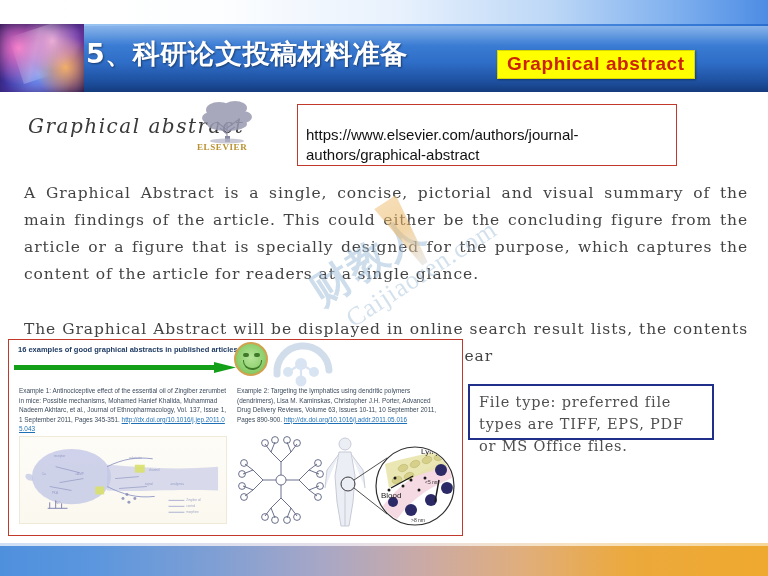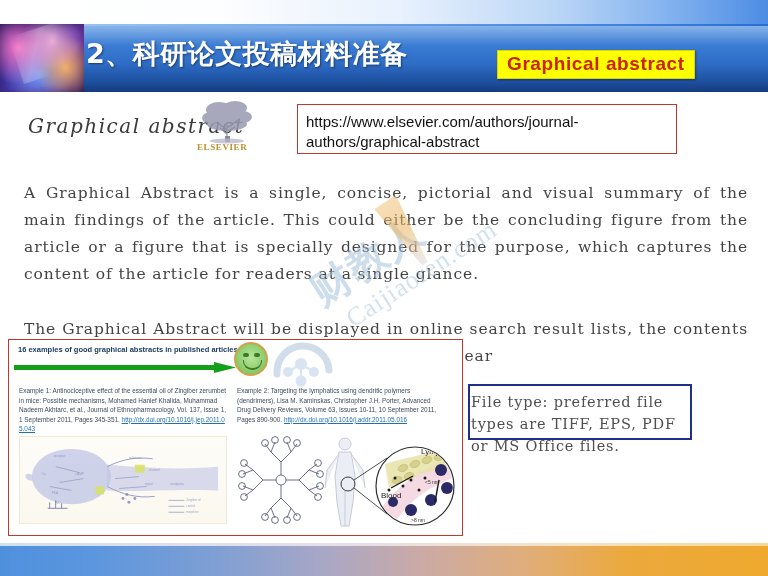--- a/index.html
+++ b/index.html
@@ -95,25 +95,25 @@
   .elsevier .tree { position:absolute; left:0; top:0; width:62px; height:46px; }
   .elsevier .word {
     position: absolute; left: 0; top: 44px; width: 62px;
     font-family: "Liberation Serif", serif;
     font-size: 9px; font-weight: bold;
     color: #b9912f; letter-spacing: 0.6px;
   }
 
   
   .url-box {
-    position: absolute; left: 297px; top: 12px; width: 380px; height: 50px;
+    position: absolute; left: 297px; top: 12px; width: 380px; height: 62px;
     border: 1.6px solid #c0392b;
     background: #ffffff;
     box-sizing: border-box;
-    padding: 7px 8px;
+    padding: 20px 8px;
   }
   .url-box .u {
     font-family: "Liberation Sans", sans-serif;
     font-size: 15px; color: #111111; line-height: 20px;
   }
 
   
   .para {
     position: absolute;
     font-family: "DejaVu Serif", "Liberation Serif", serif;
@@ -184,25 +184,25 @@
     border: 1px solid #efe9d8;
     box-sizing: border-box; overflow: hidden;
   }
   .fig-right {
     position: absolute; left: 226px; top: 90px; width: 222px; height: 100px;
     background: #ffffff; overflow: hidden;
   }
 
   
   .filetype-box {
-    position: absolute; left: 468px; top: 292px; width: 224px; height: 56px;
+    position: absolute; left: 468px; top: 292px; width: 246px; height: 56px;
     border: 2px solid #1f2f8a;
     background: #ffffff;
     box-sizing: border-box;
-    padding: 5px 1px;
+    padding: 5px 9px;
   }
   .filetype-box .ft {
     font-family: "DejaVu Serif", "Liberation Serif", serif;
     font-size: 14.5px; color: #3b3b3b; letter-spacing: 0.8px; line-height: 22px;
     opacity: 0.9;
   }
 
   
   .watermark {
     position: absolute; left: 300px; top: 180px;
@@ -253,21 +253,21 @@
   <div class="top-strip"></div>
   <div class="top-strip-edge"></div>
 
   <div class="header-band"></div>
   <div class="header-band-sheen"></div>
 
   <div class="header-thumb">
     <div class="hl1"></div>
   </div>
 
-  <div class="header-title">2、科研论文投稿材料准备</div>
+  <div class="header-title">5、科研论文投稿材料准备</div>
   <div class="header-badge">Graphical  abstract</div>
 
   <div class="body-area">
 
     <div class="ga-title">Graphical abstract</div>
 
     <div class="elsevier">
       <svg class="tree" viewBox="0 0 62 46" xmlns="http://www.w3.org/2000/svg">
         <g fill="#9a9ab2" opacity="0.85">
           <ellipse cx="22" cy="12" rx="13" ry="8"></ellipse>

